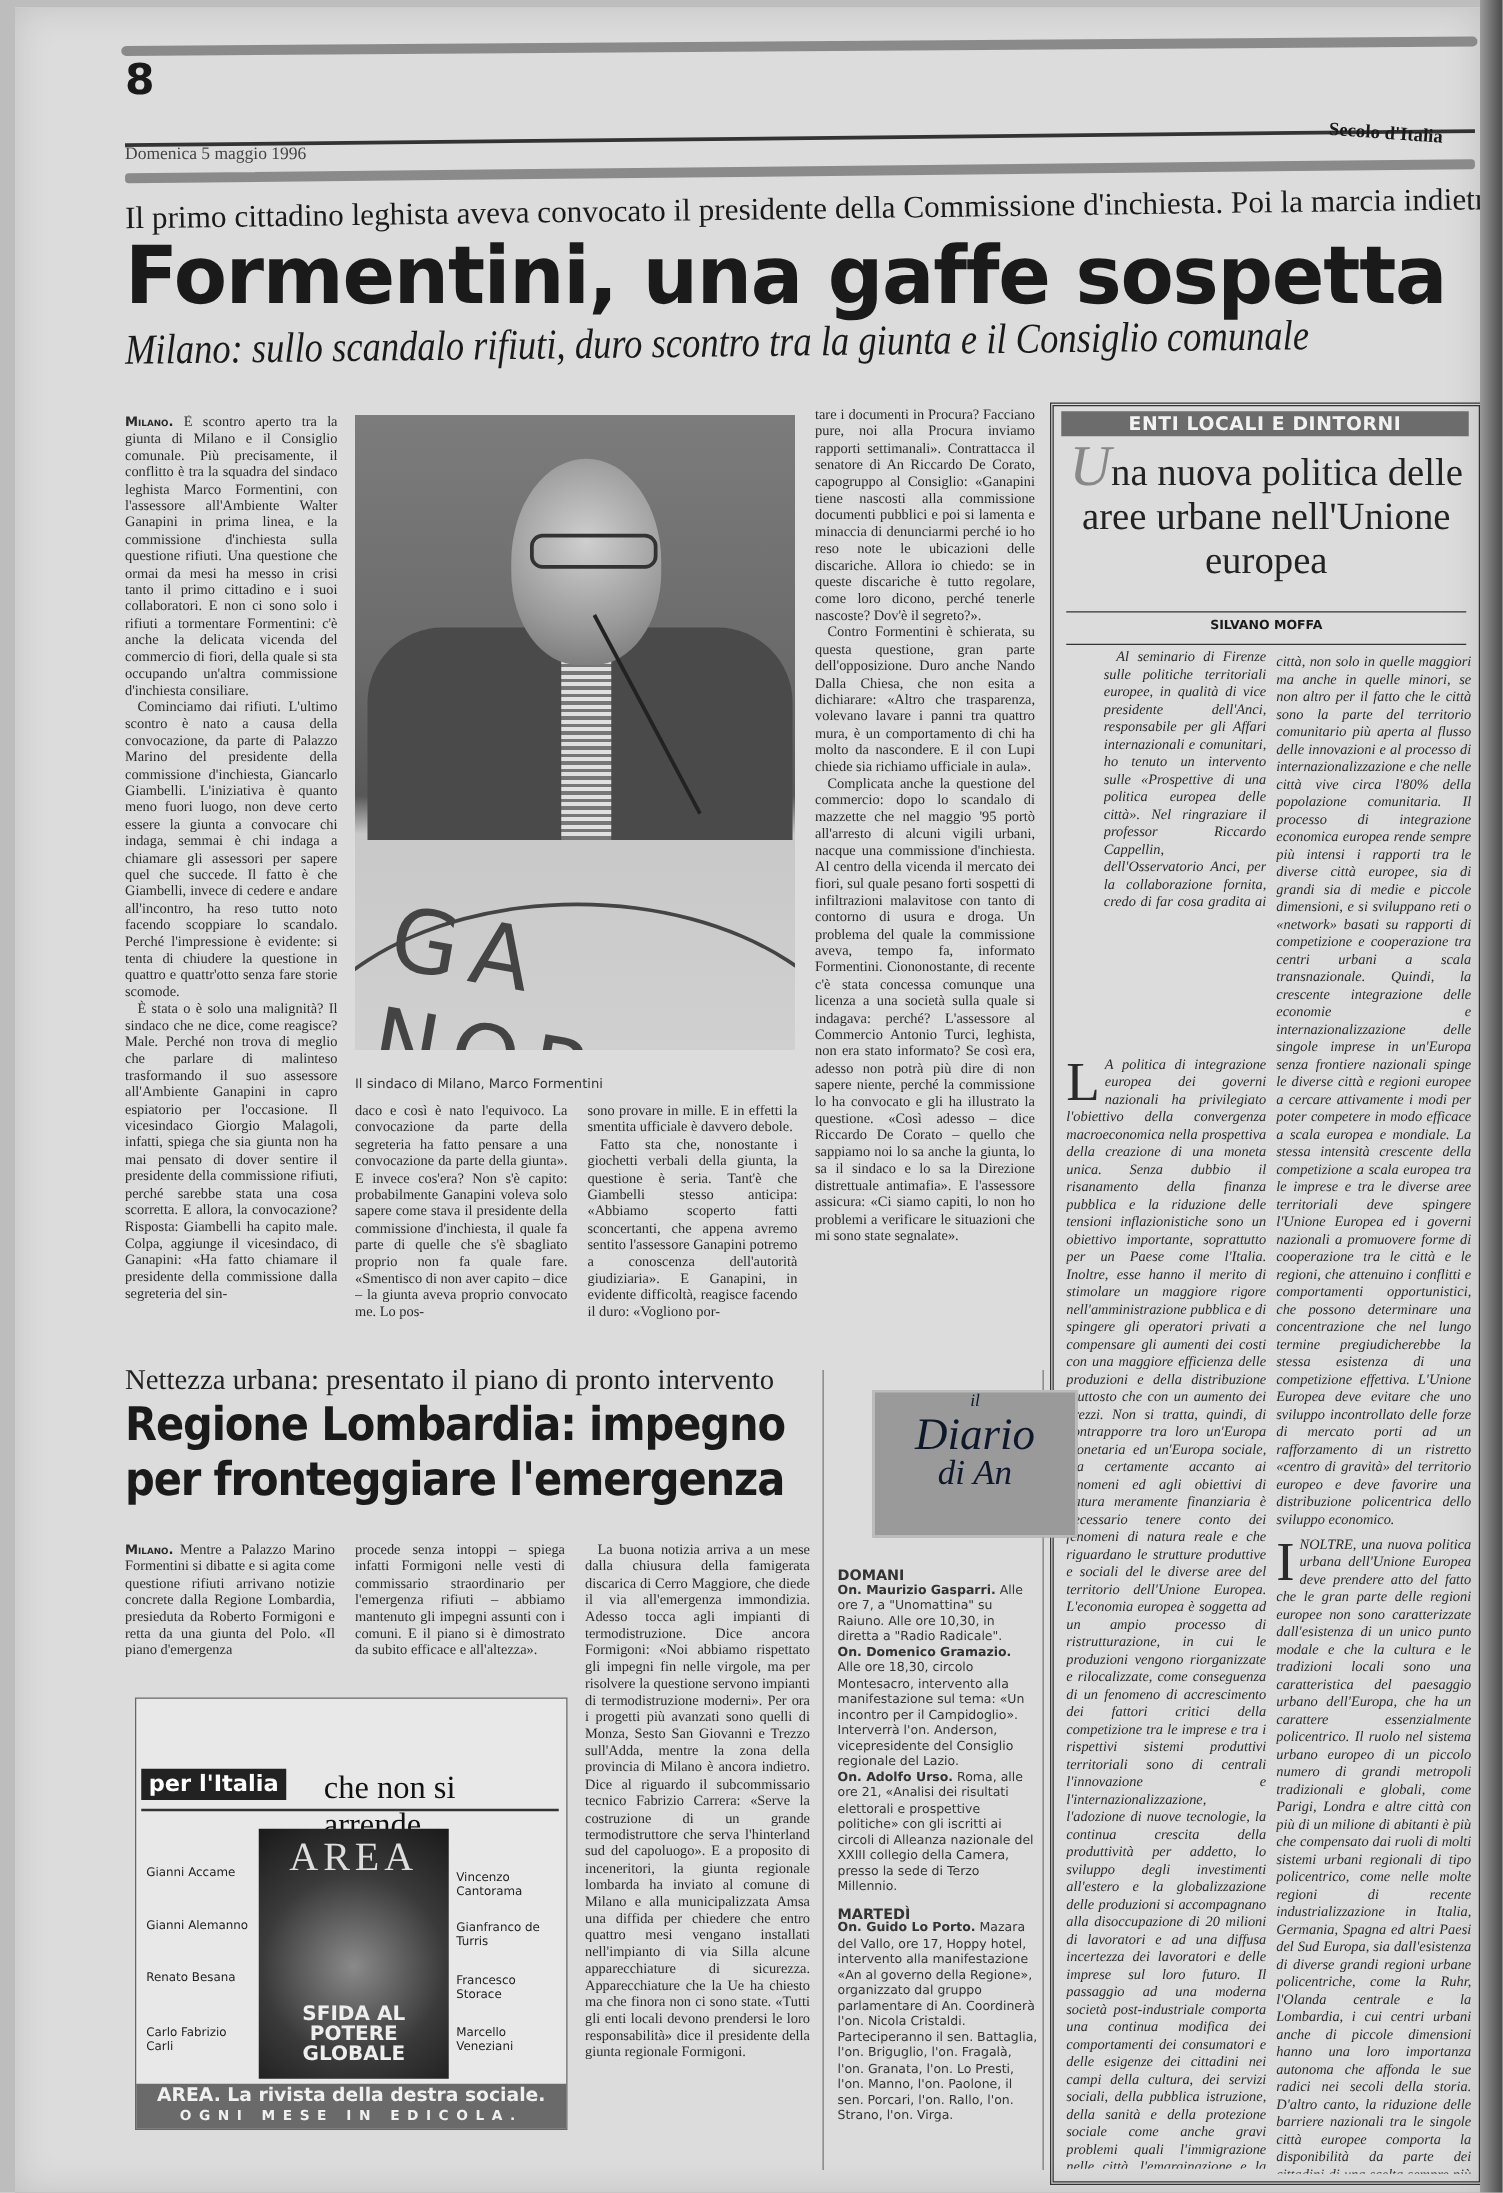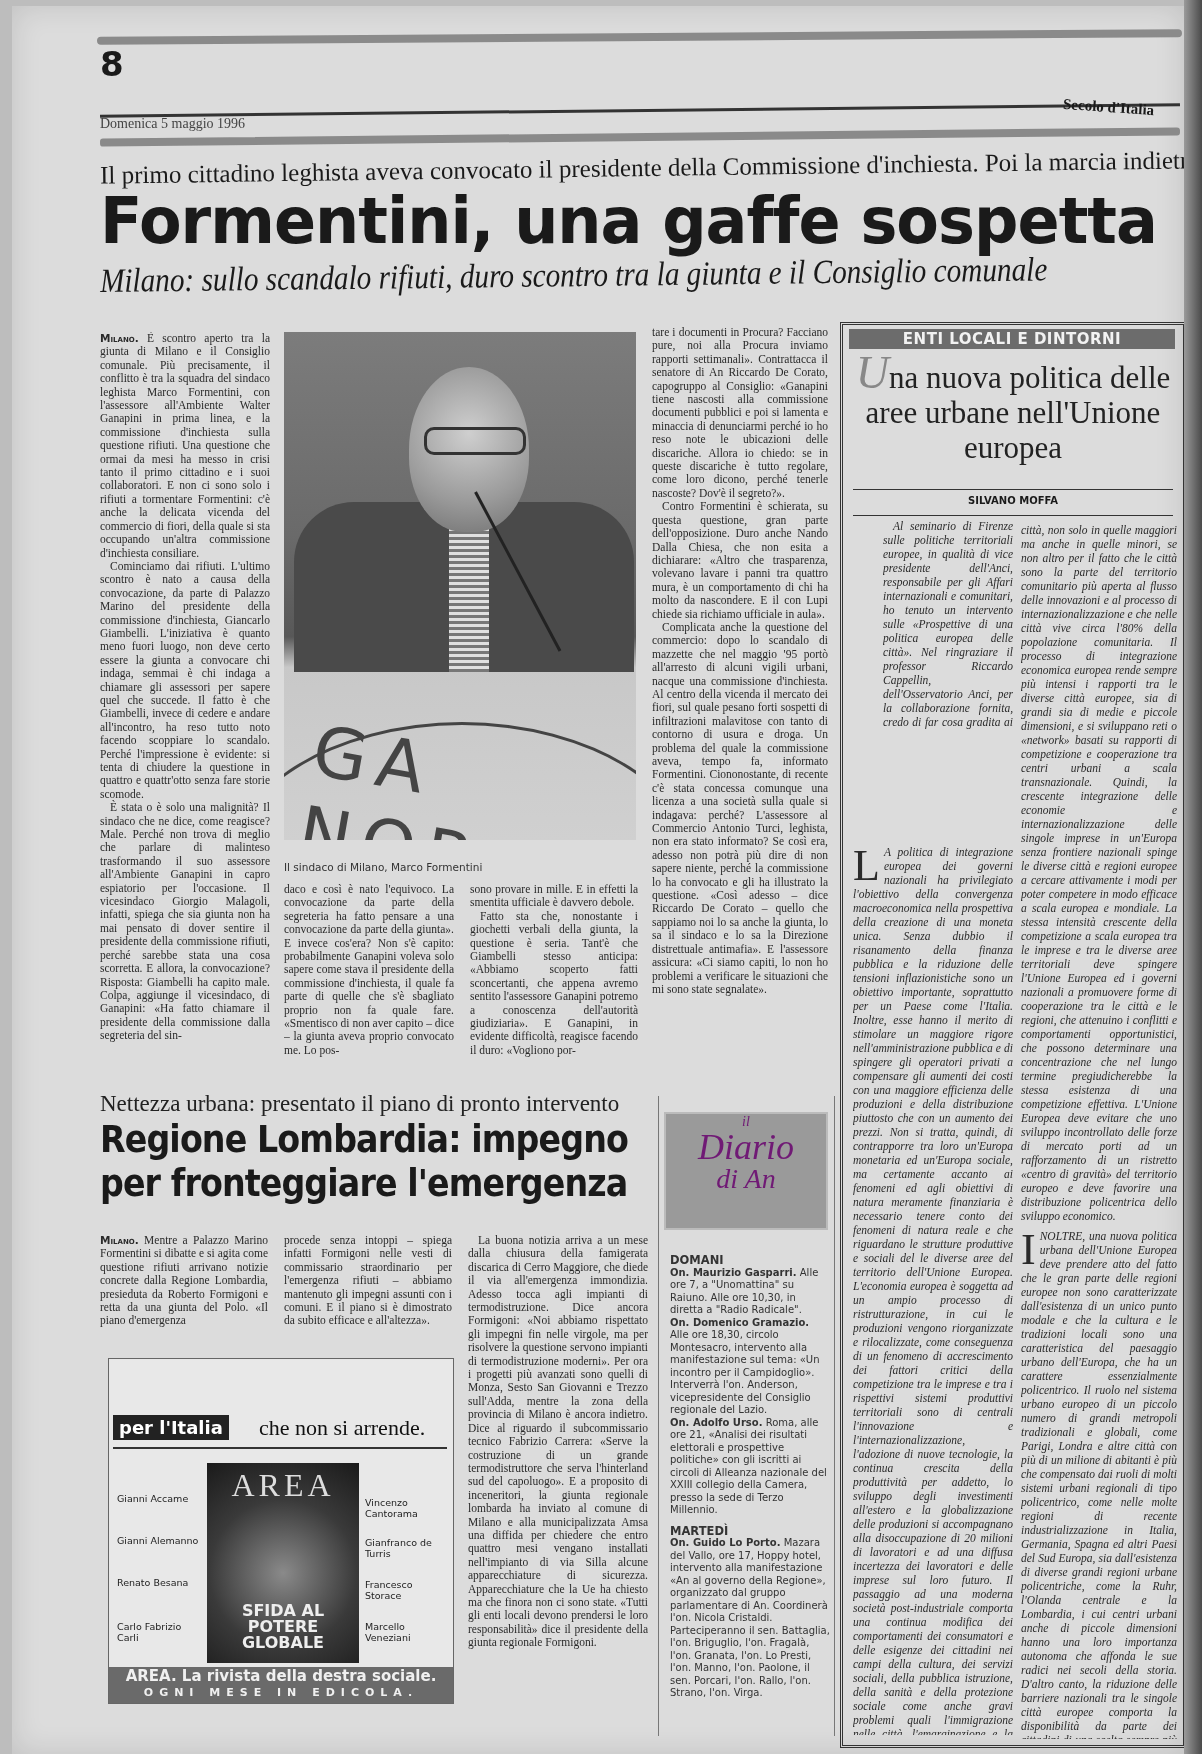--- a/index.html
+++ b/index.html
@@ -56,33 +56,33 @@
   .scol { position:absolute; font-size:11.5px; line-height:14px; font-style:italic; text-align:justify; color:#2a2a2a; overflow:hidden; }
   .scol p { margin:0; text-indent:10px; }
   .dropcap { float:left; font-size:44px; line-height:38px; margin:2px 4px 0 0; font-style:normal; }
 
   .kicker2 { position:absolute; left:88px; top:1085px; font-size:23px; color:#222; white-space:nowrap; }
   .headline2 { position:absolute; left:88px; top:1112px; font-family:"DejaVu Sans", sans-serif; font-weight:bold; font-size:37px; line-height:44px; letter-spacing:-1px; transform:scaleX(0.9); transform-origin:left; white-space:nowrap; }
 
   .ad { position:absolute; left:96px; top:1352px; width:344px; height:344px; border:1px solid #666; background:#e8e8e8; }
   .ad-title { position:absolute; left:0; top:4px; width:344px; text-align:center; font-family:"Liberation Serif", serif; font-size:38px; color:#111; }
   .ad-tag { position:absolute; left:4px; top:56px; background:#222; color:#fff; font-family:"DejaVu Sans", sans-serif; font-weight:bold; font-size:18px; padding:2px 6px; }
-  .ad-tag2 { position:absolute; left:150px; top:56px; font-size:22px; color:#111; }
+  .ad-tag2 { position:absolute; left:150px; top:56px; font-size:26px; color:#111; }
   .ad-rule { position:absolute; left:4px; top:88px; width:334px; height:2px; background:#333; }
   .ad-cover { position:absolute; left:98px; top:104px; width:152px; height:200px; background:radial-gradient(circle at 50% 55%,#8a8a8a,#3a3a3a 55%,#1a1a1a); }
   .ad-cover-title { position:absolute; left:0; top:4px; width:152px; text-align:center; font-size:32px; color:#ddd; letter-spacing:4px; }
   .ad-cover-head { position:absolute; left:0; top:140px; width:152px; text-align:center; font-family:"DejaVu Sans", sans-serif; font-weight:bold; font-size:16px; line-height:16px; color:#eee; }
   .ad-name { position:absolute; font-family:"DejaVu Sans", sans-serif; font-size:9.5px; line-height:11px; color:#222; }
   .ad-name.l { text-align:left; width:84px; left:8px; }
   .ad-name.r { text-align:left; width:84px; left:256px; }
   .ad-foot { position:absolute; left:0; top:308px; width:344px; height:36px; background:#6a6a6a; color:#f0f0f0; text-align:center; font-family:"DejaVu Sans", sans-serif; font-weight:bold; }
   .ad-foot .a { font-size:15px; line-height:18px; }
   .ad-foot .b { font-size:11px; letter-spacing:6px; line-height:16px; }
 
-  .diario { position:absolute; left:652px; top:1106px; width:160px; height:114px; background:#9a9a9a; border:2px solid #bbb; text-align:center; font-style:italic; color:#701a75; }
+  .diario { position:absolute; left:686px; top:1106px; width:160px; height:114px; background:#9a9a9a; border:2px solid #bbb; text-align:center; font-style:italic; color:#0f172a; }
   .diario .il { font-size:14px; line-height:16px; }
   .diario .d { font-size:36px; line-height:34px; }
   .diario .an { font-size:28px; line-height:30px; }
   .agenda { position:absolute; left:658px; top:1240px; width:160px; font-family:"DejaVu Sans", sans-serif; font-size:10px; line-height:12.5px; color:#333; }
   .agenda .day { font-weight:bold; font-size:11.5px; margin-top:8px; }
   .agenda .name { font-weight:bold; }
   .vrule { position:absolute; width:1px; background:#777; }
 </style>
 </head>
 <body>

